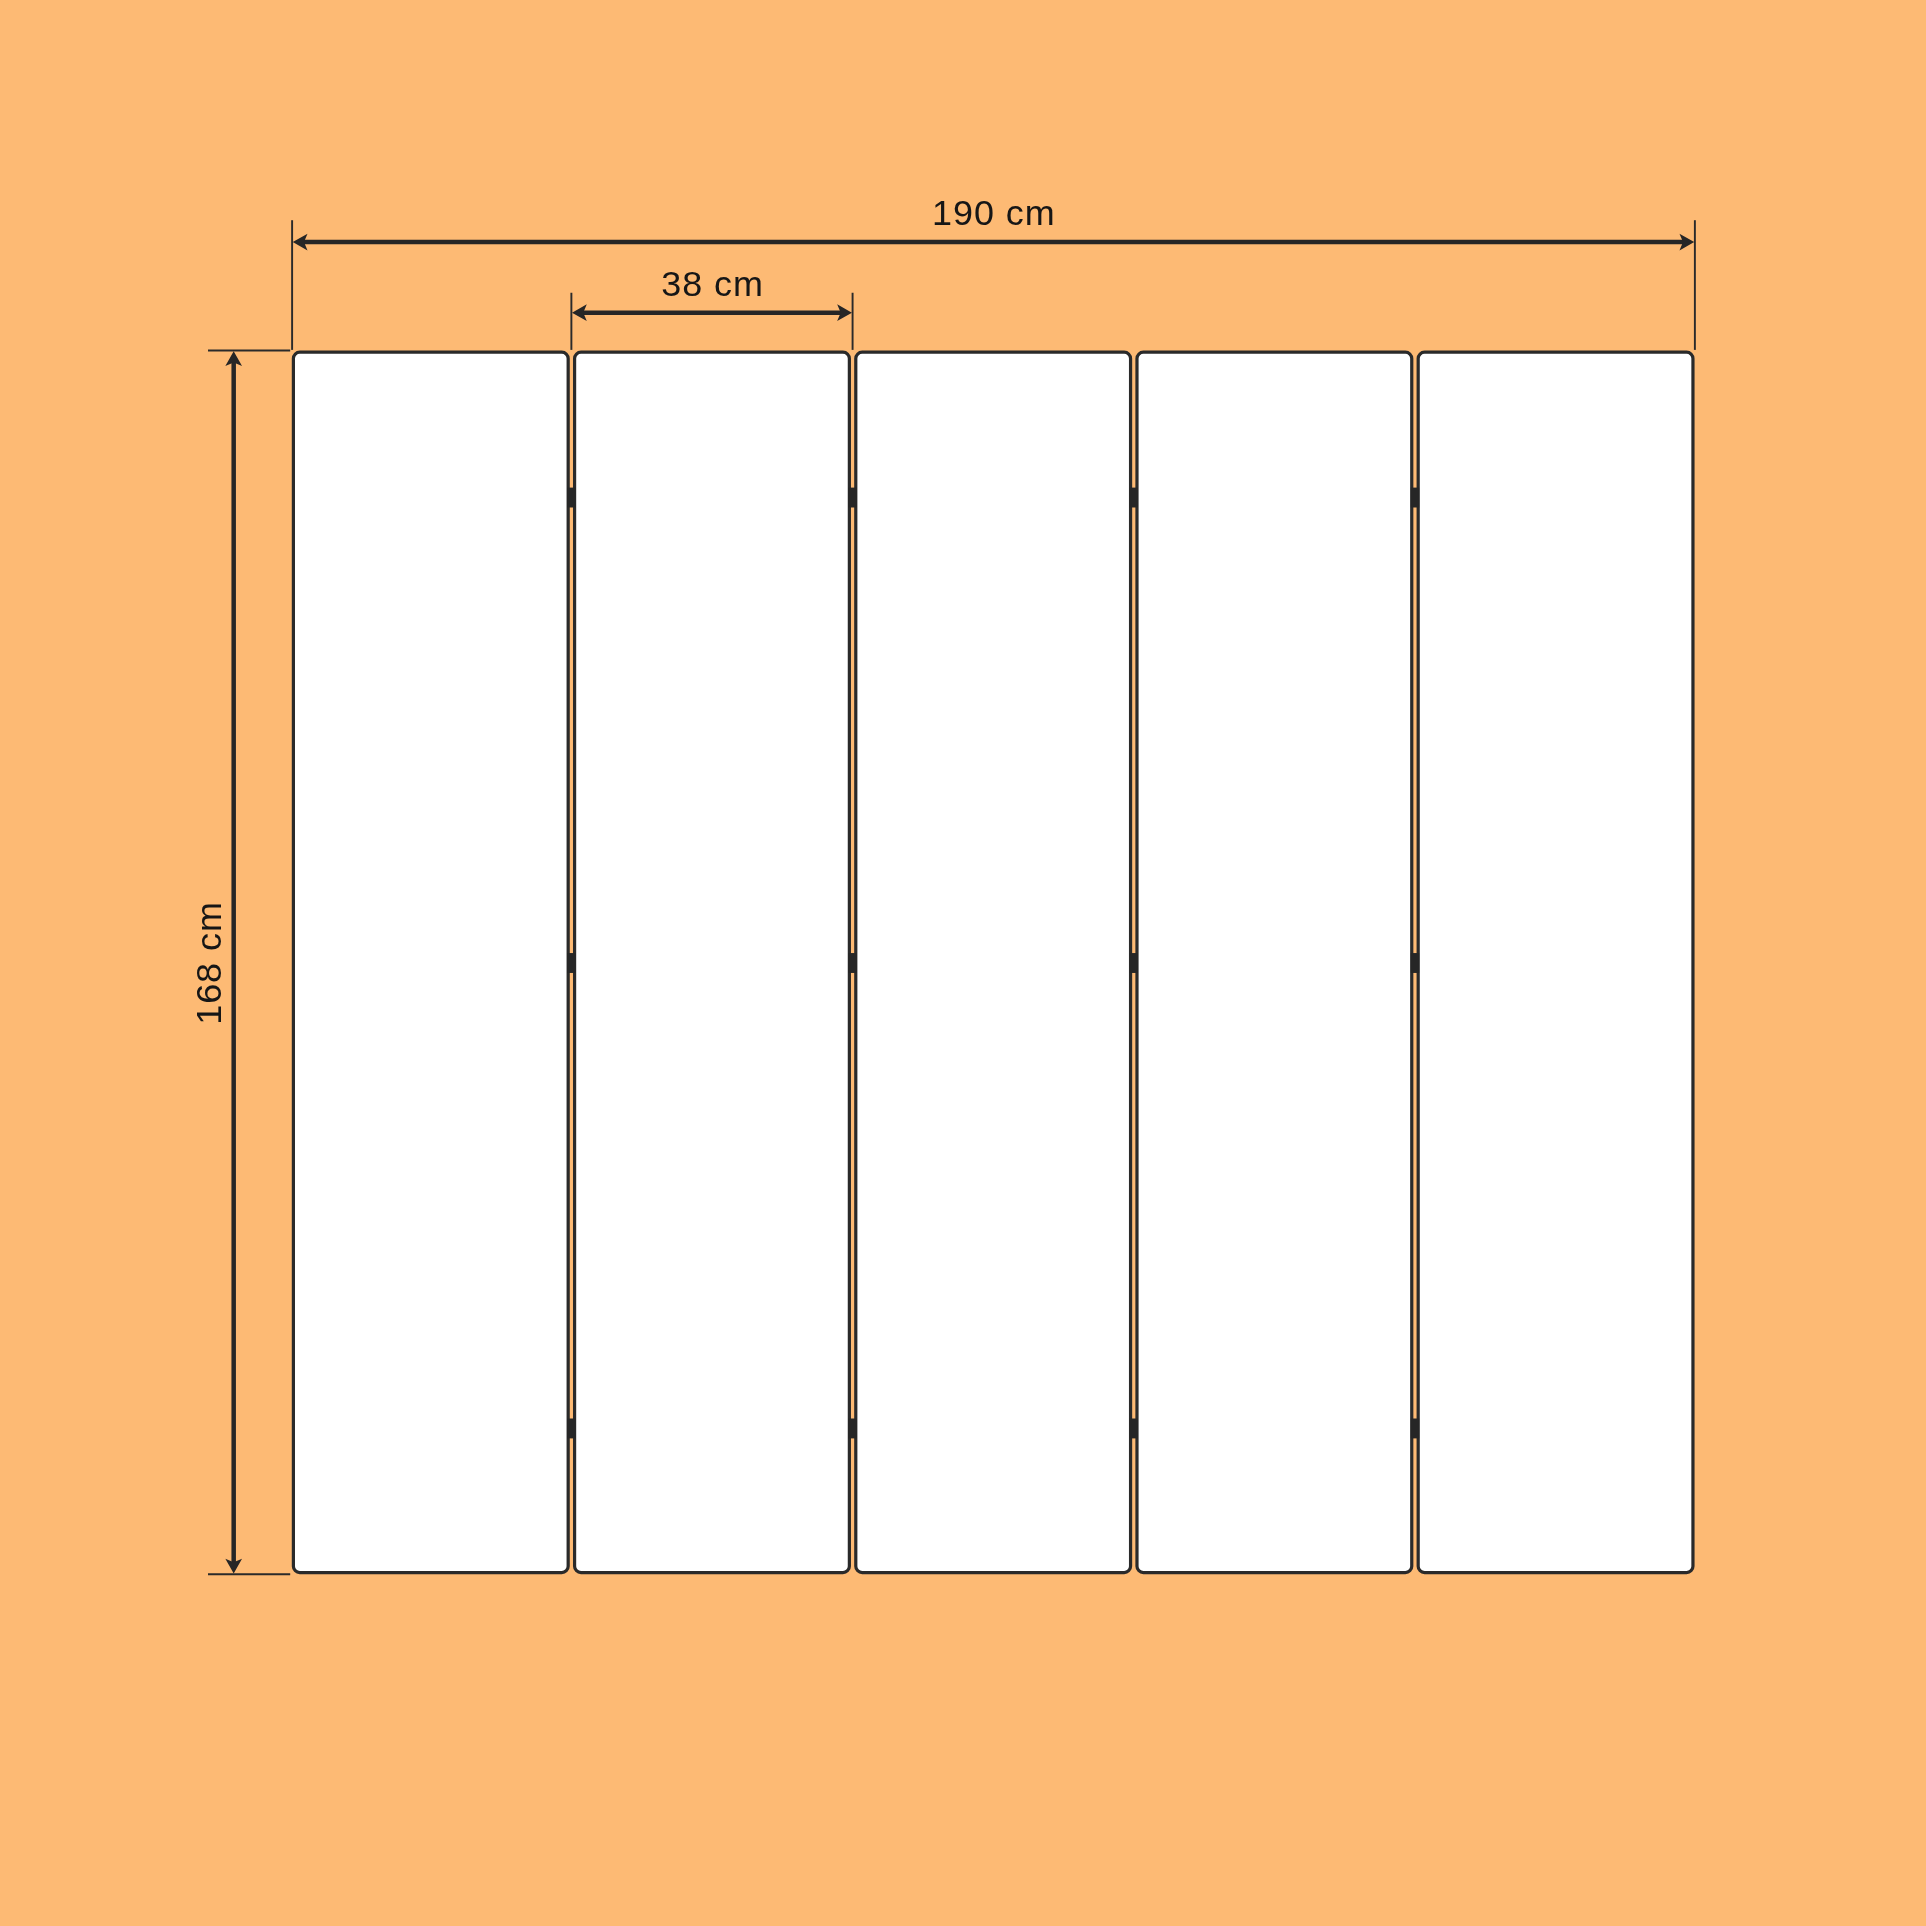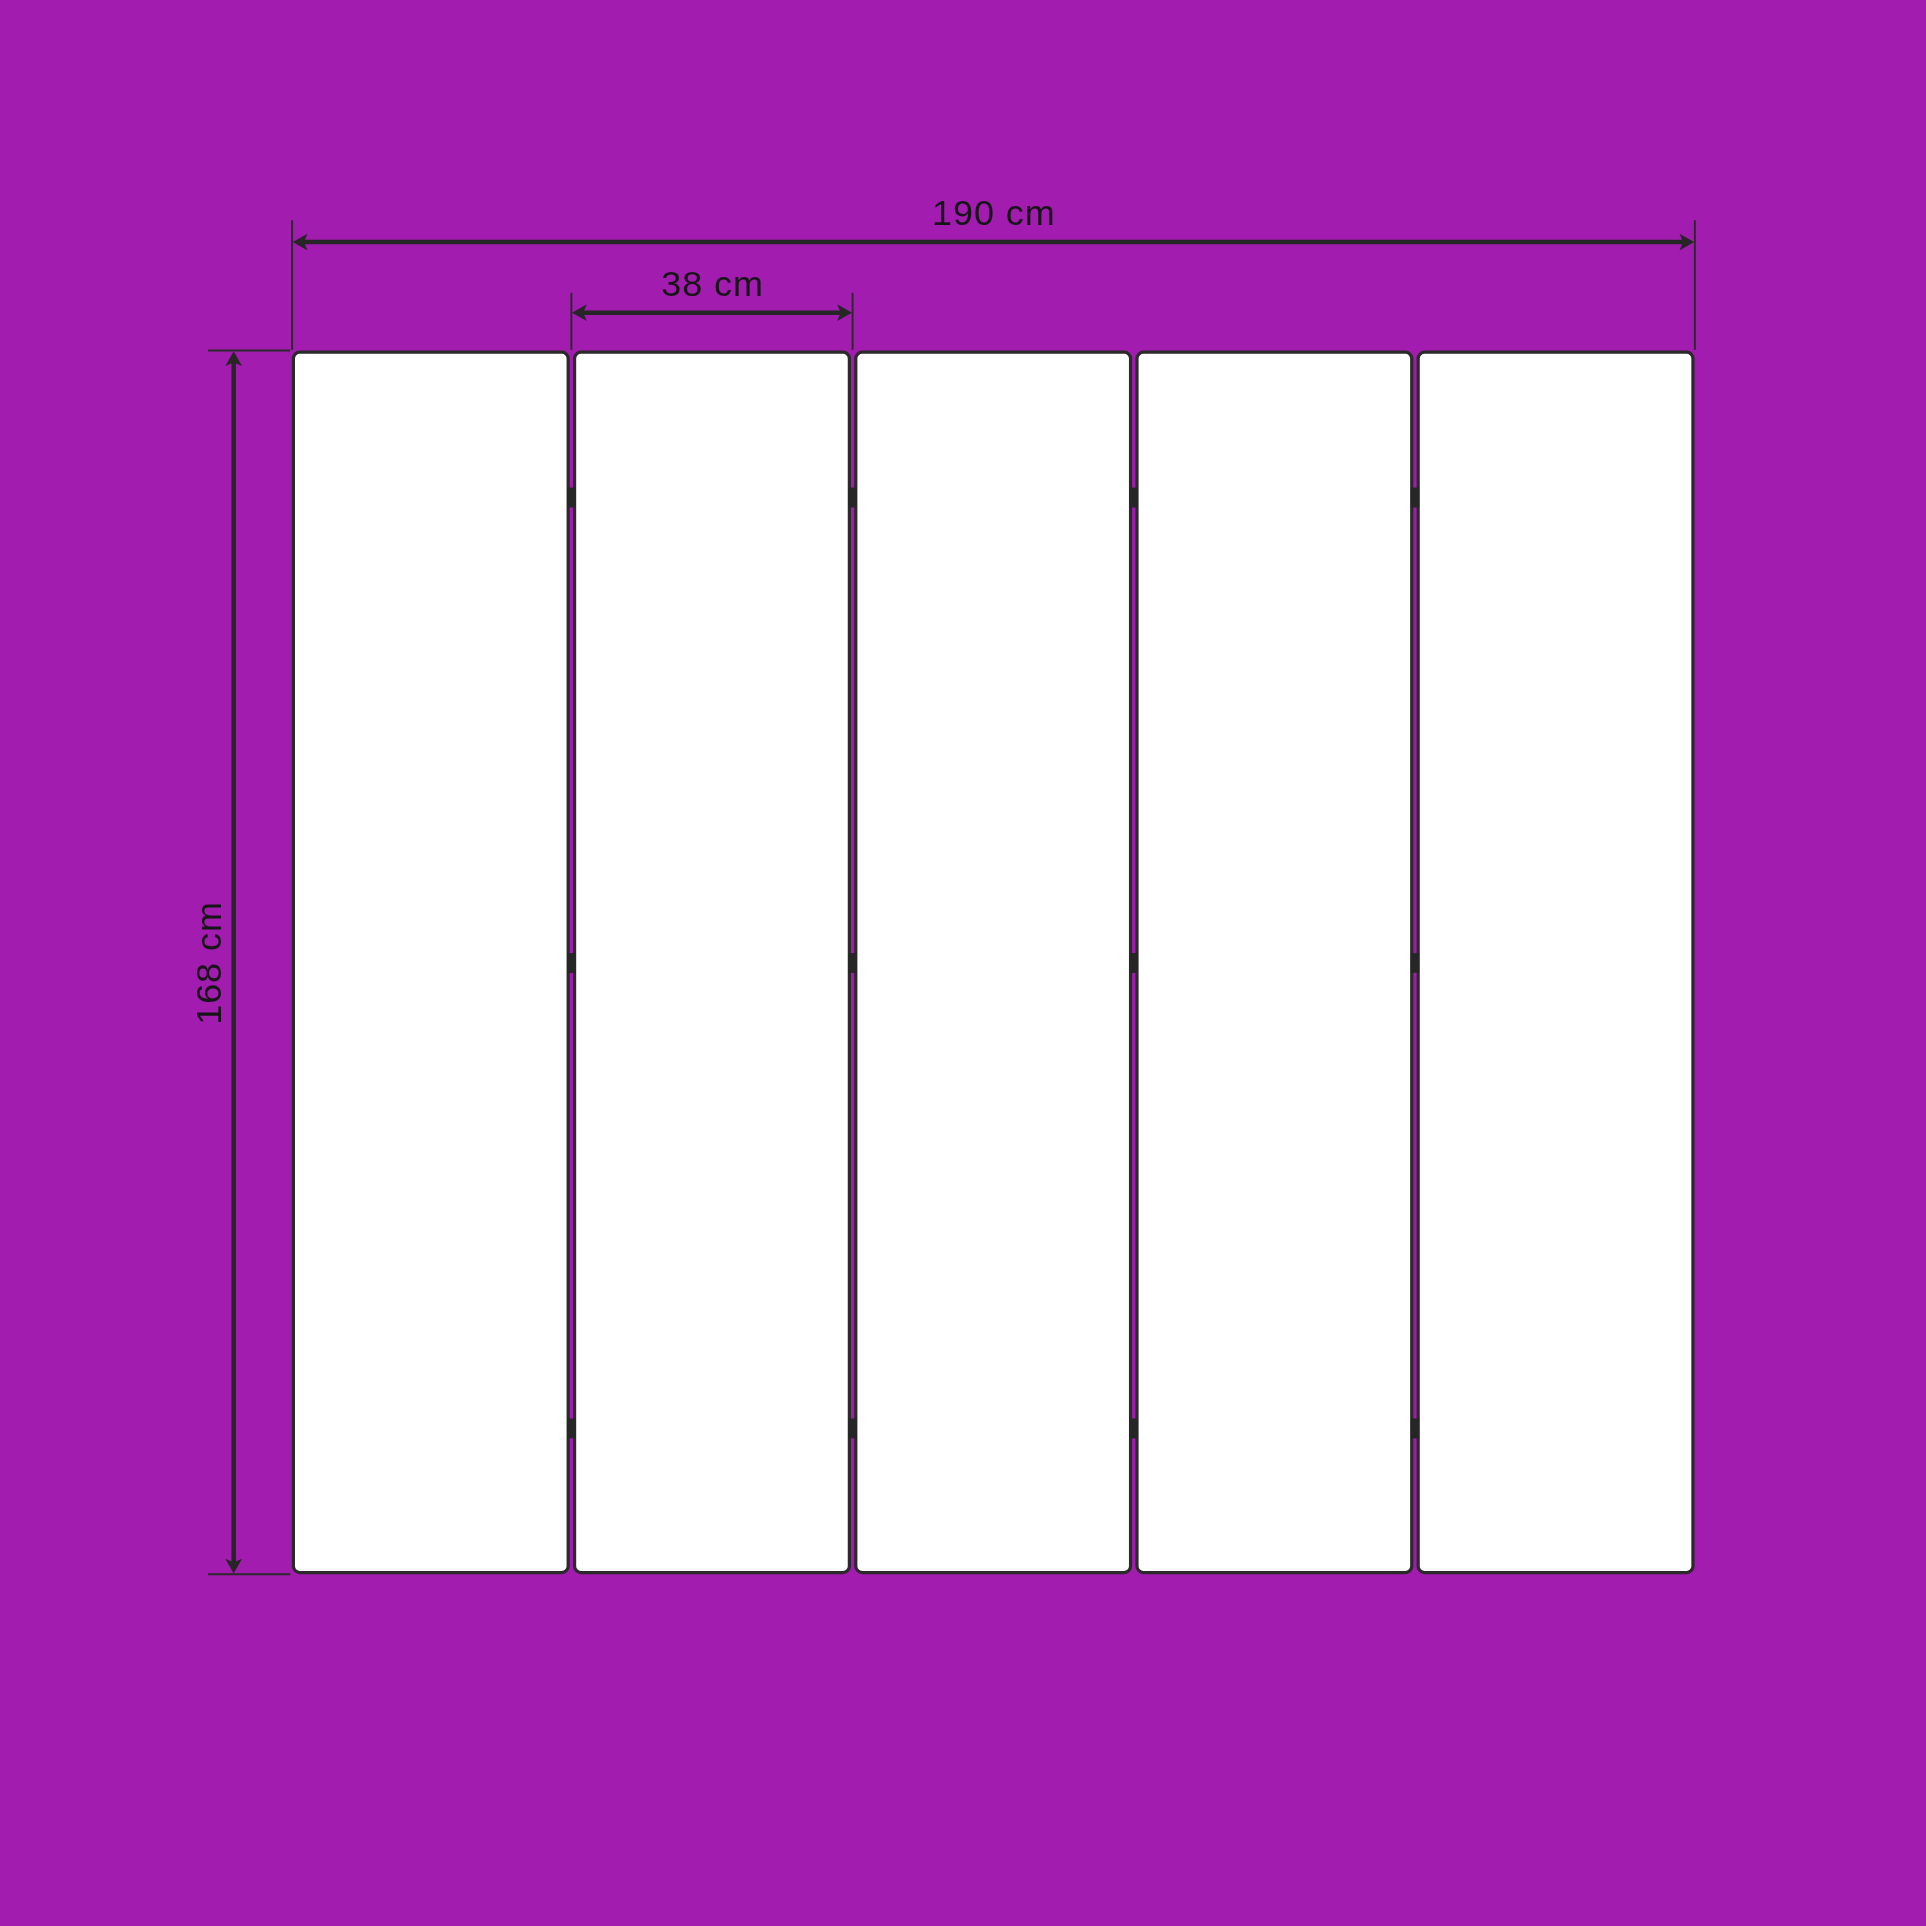--- a/index.html
+++ b/index.html
@@ -7,21 +7,21 @@
     padding: 0;
     background: #ffffff;
     width: 1926px;
     height: 1926px;
     font-family: "Liberation Sans", sans-serif;
   }
   .drawing-canvas {
     position: relative;
     width: 1926px;
     height: 1926px;
-    background: #a21caf;
+    background: #fdba74;
     overflow: hidden;
   }
   svg {
     display: block;
   }
   .dim-label {
     font-family: "Liberation Sans", sans-serif;
     font-size: 56px;
     letter-spacing: 1.5px;
     fill: #161616;

